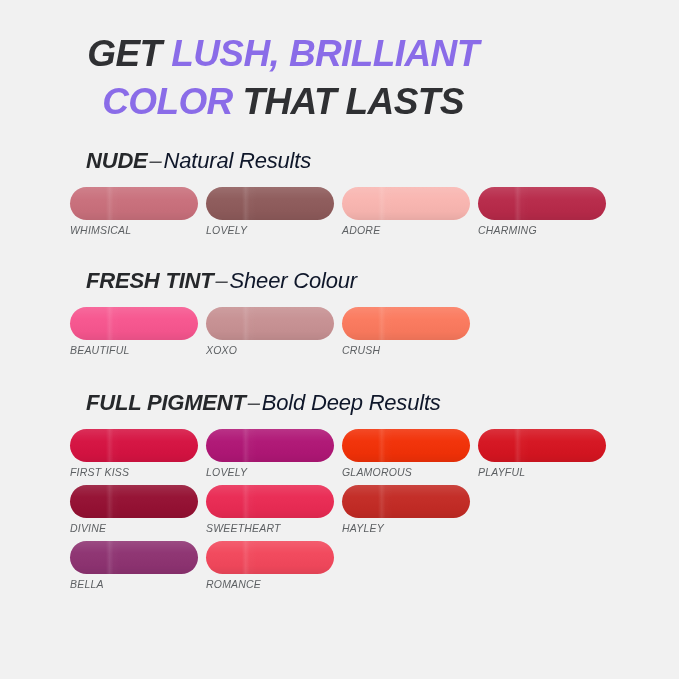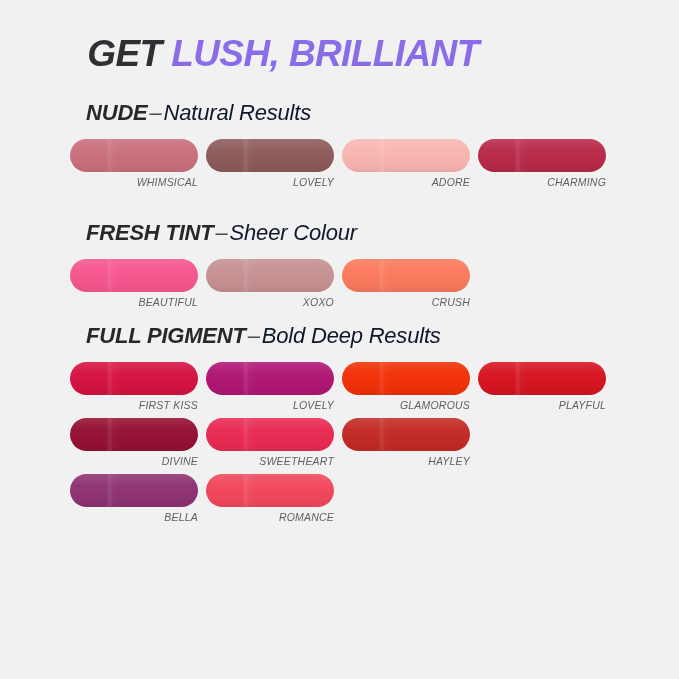--- a/index.html
+++ b/index.html
@@ -42,21 +42,21 @@
   .hl-accent { color: #8a6ce8; }
 
   
   .sections {
     margin-top: 22px;
     padding-left: 70px;
   }
   .section { margin-bottom: 0; }
   .section-nude { margin-top: 0; }
   .section-fresh { margin-top: 32px; }
-  .section-full { margin-top: 15px; }
+  .section-full { margin-top: 34px; }
 
   .section-header {
     padding-left: 16px;
     font-style: italic;
     font-size: 22px;
     letter-spacing: -0.2px;
     color: #303235;
     white-space: nowrap;
     margin-bottom: 13px;
   }
@@ -76,21 +76,20 @@
 
   
   .swatch-row {
     display: flex;
     flex-direction: row;
     margin-bottom: 7px;
   }
   .swatch-cell {
     width: 128px;
     margin-right: 8px;
-    text-align: right;
   }
   .swatch {
     width: 128px;
     height: 33px;
     border-radius: 17px;
     position: relative;
     overflow: hidden;
   }
   
   .swatch::after {
@@ -125,20 +124,23 @@
 </style>
 </head>
 <body style="background: rgb(241, 241, 241);">
 
 <div class="page">
 
   <div class="headline">
     <span class="line">
       <span class="hl-dark">GET </span><span class="hl-accent">LUSH, BRILLIANT</span>
     </span>
+    <span class="line">
+      <span class="hl-accent">COLOR</span><span class="hl-dark"> THAT LASTS</span>
+    </span>
   </div>
 
   <div class="sections">
 
     <div class="section section-nude">
       <div class="section-header">
         <span class="sh-strong">NUDE</span><span class="sh-dash">–</span><span class="sh-light">Natural Results</span>
       </div>
       <div class="swatch-row">
         <div class="swatch-cell">

